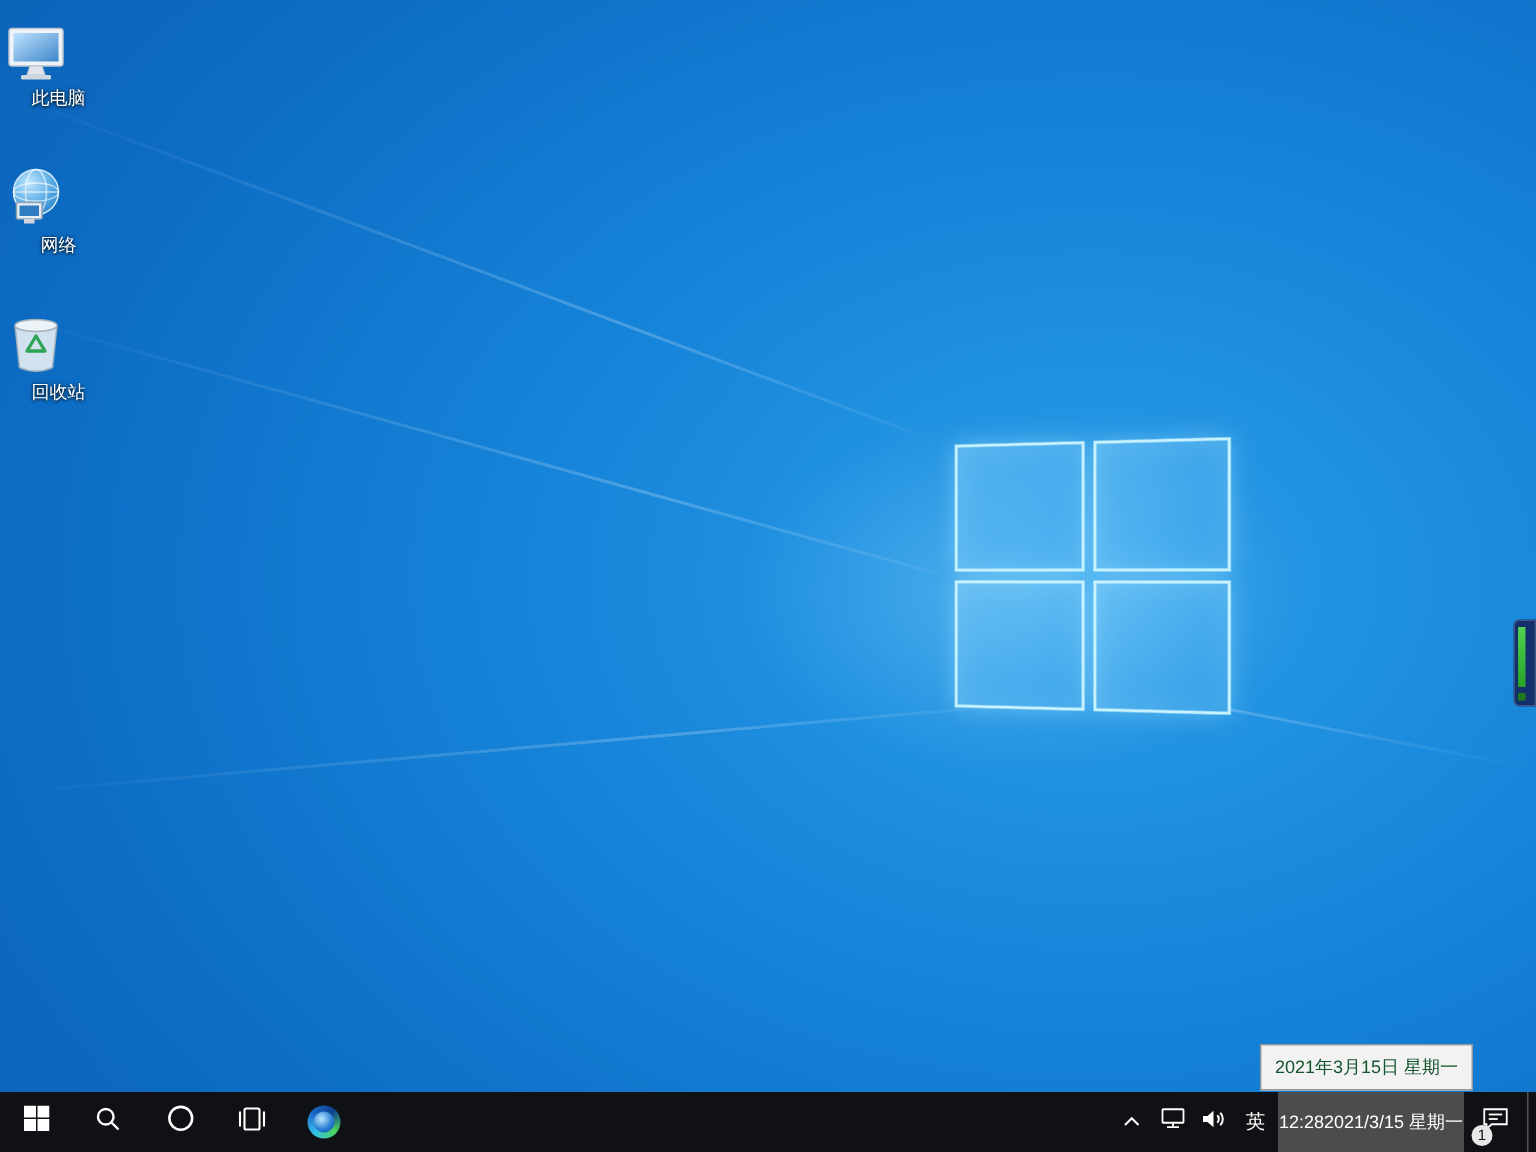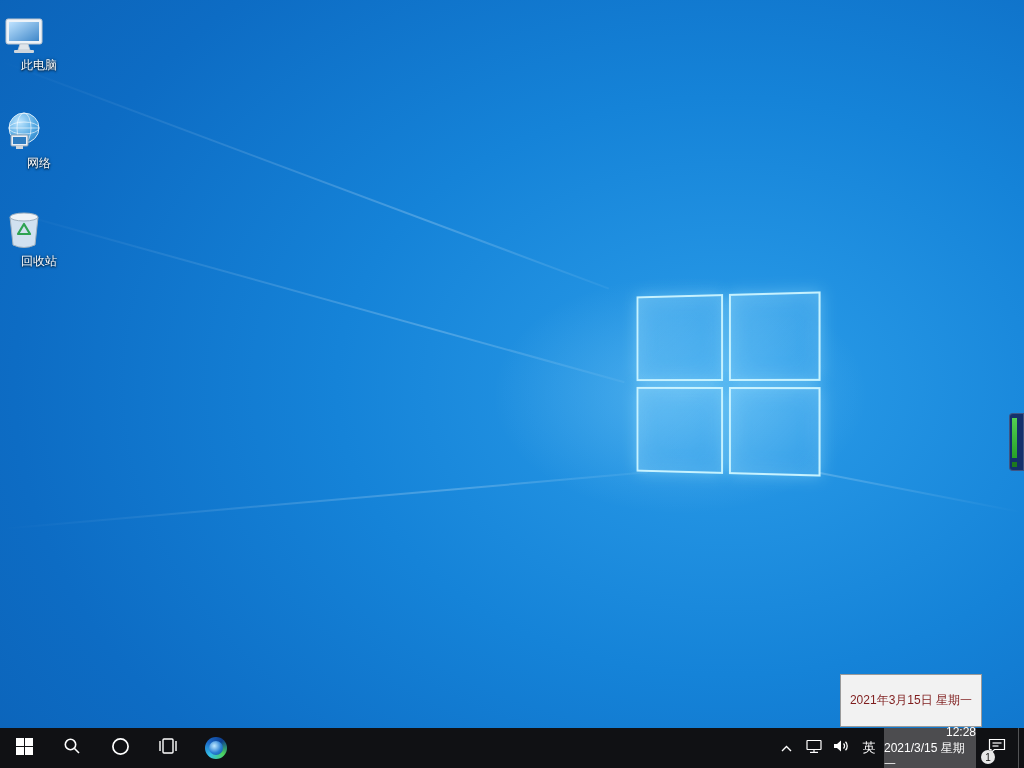--- a/index.html
+++ b/index.html
@@ -60,40 +60,40 @@
   .edge-widget .bar{
     position:absolute;left:3px;top:5px;width:5px;height:40px;
     background:linear-gradient(#52d152,#27a227);
   }
   .edge-widget .notch{
     position:absolute;left:3px;bottom:4px;width:5px;height:5px;background:#1d7a1d;
   }
   
   .tooltip{
     position:absolute;right:42px;bottom:41px;z-index:5;
-    background:#f2f2f2;border:1px solid #9a9a9a;color:#7f1d1d;
-    font-size:12px;padding:17px 9px;white-space:nowrap;
+    background:#f2f2f2;border:1px solid #9a9a9a;color:#14532d;
+    font-size:12px;padding:6px 9px;white-space:nowrap;
   }
   
   .taskbar{
     position:absolute;left:0;bottom:0;width:1024px;height:40px;
     background:#101114;display:flex;align-items:stretch;z-index:4;
   }
   .tb-left{display:flex;}
   .tb-btn{
     width:48px;display:flex;align-items:center;justify-content:center;cursor:pointer;
   }
   .tb-right{margin-left:auto;display:flex;align-items:stretch;}
   .tray-btn{
     display:flex;align-items:center;justify-content:center;cursor:pointer;color:#fff;
   }
   .w28{width:28px;} .w27{width:27px;} .w30{width:30px;}
   .ime{font-size:13px;color:#fff;}
   .clock{
-    width:92px;display:flex;flex-direction:column;align-items:flex-end;justify-content:center;
+    width:124px;display:flex;align-items:center;justify-content:center;
     background:rgba(255,255,255,.25);color:#fff;font-size:12px;line-height:1.35;cursor:pointer;
   }
   .action{position:relative;width:42px;display:flex;align-items:center;justify-content:center;cursor:pointer;}
   .badge{
     position:absolute;left:5px;bottom:4px;min-width:14px;height:14px;border-radius:7px;
     background:#e8e8e8;color:#111;font-size:10px;display:flex;align-items:center;justify-content:center;
     padding:0 2px;box-sizing:border-box;
   }
   .show-desktop{width:5px;border-left:1px solid rgba(255,255,255,.28);cursor:pointer;}
   .edge-circle{

